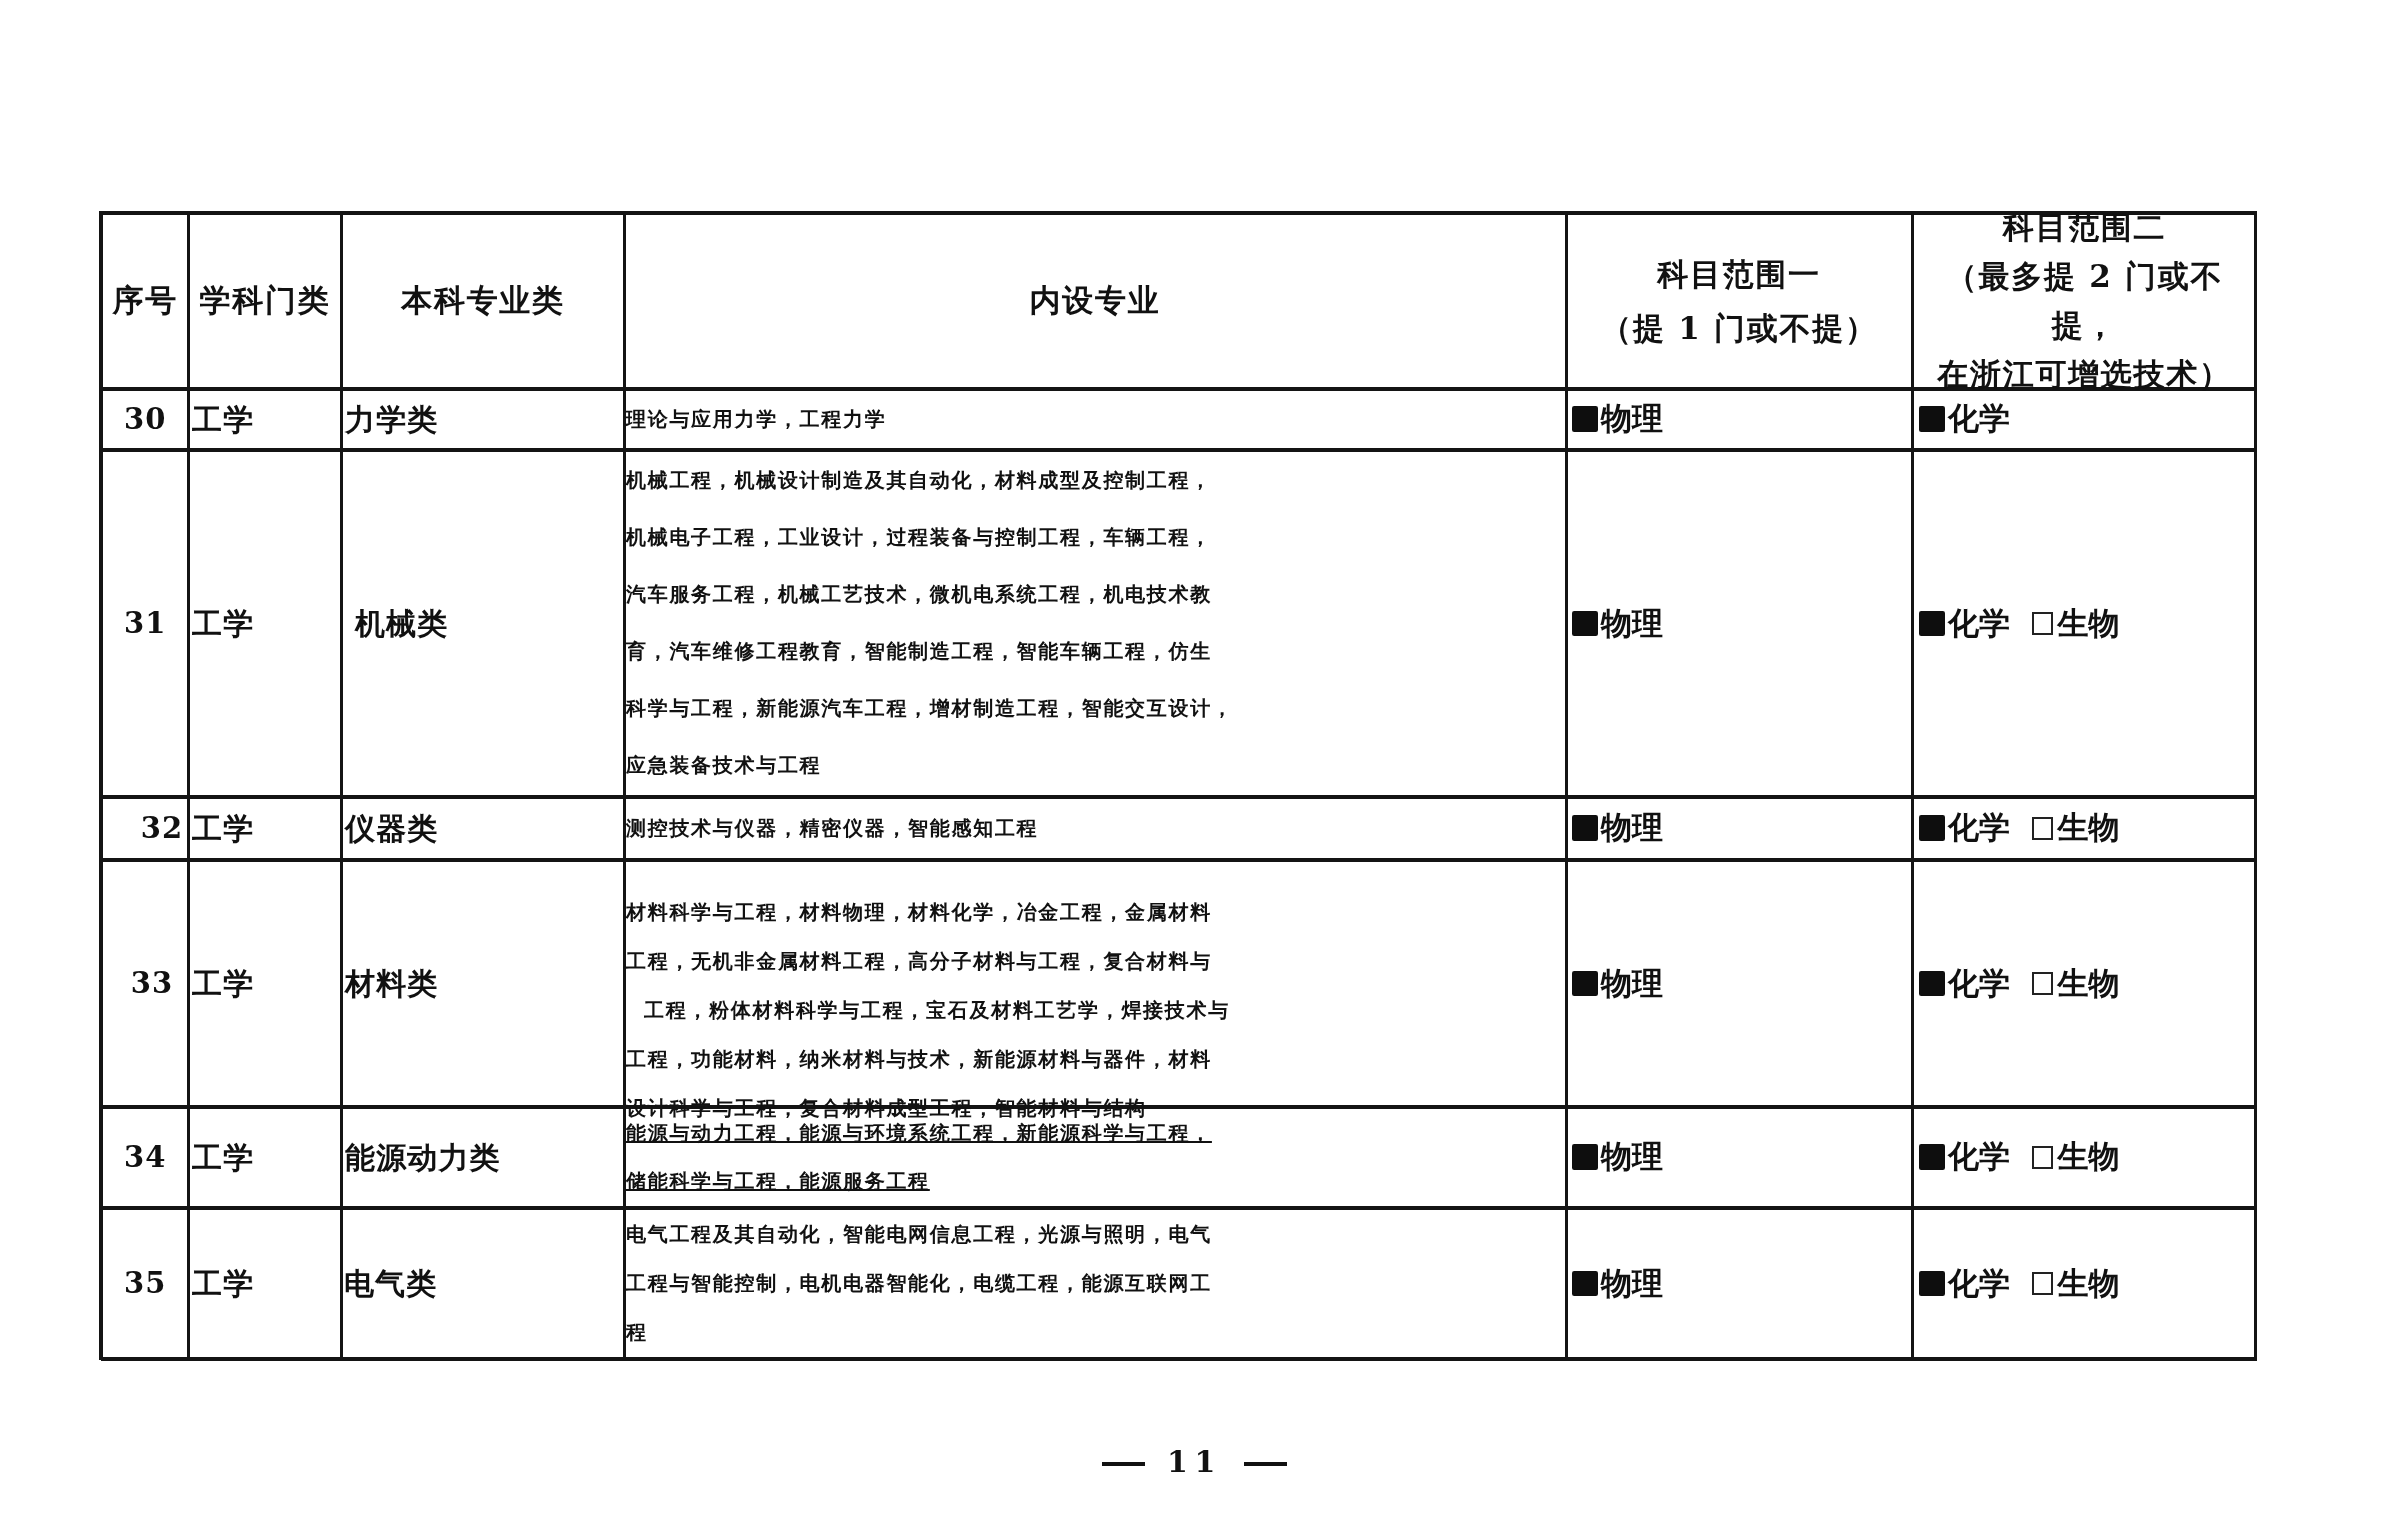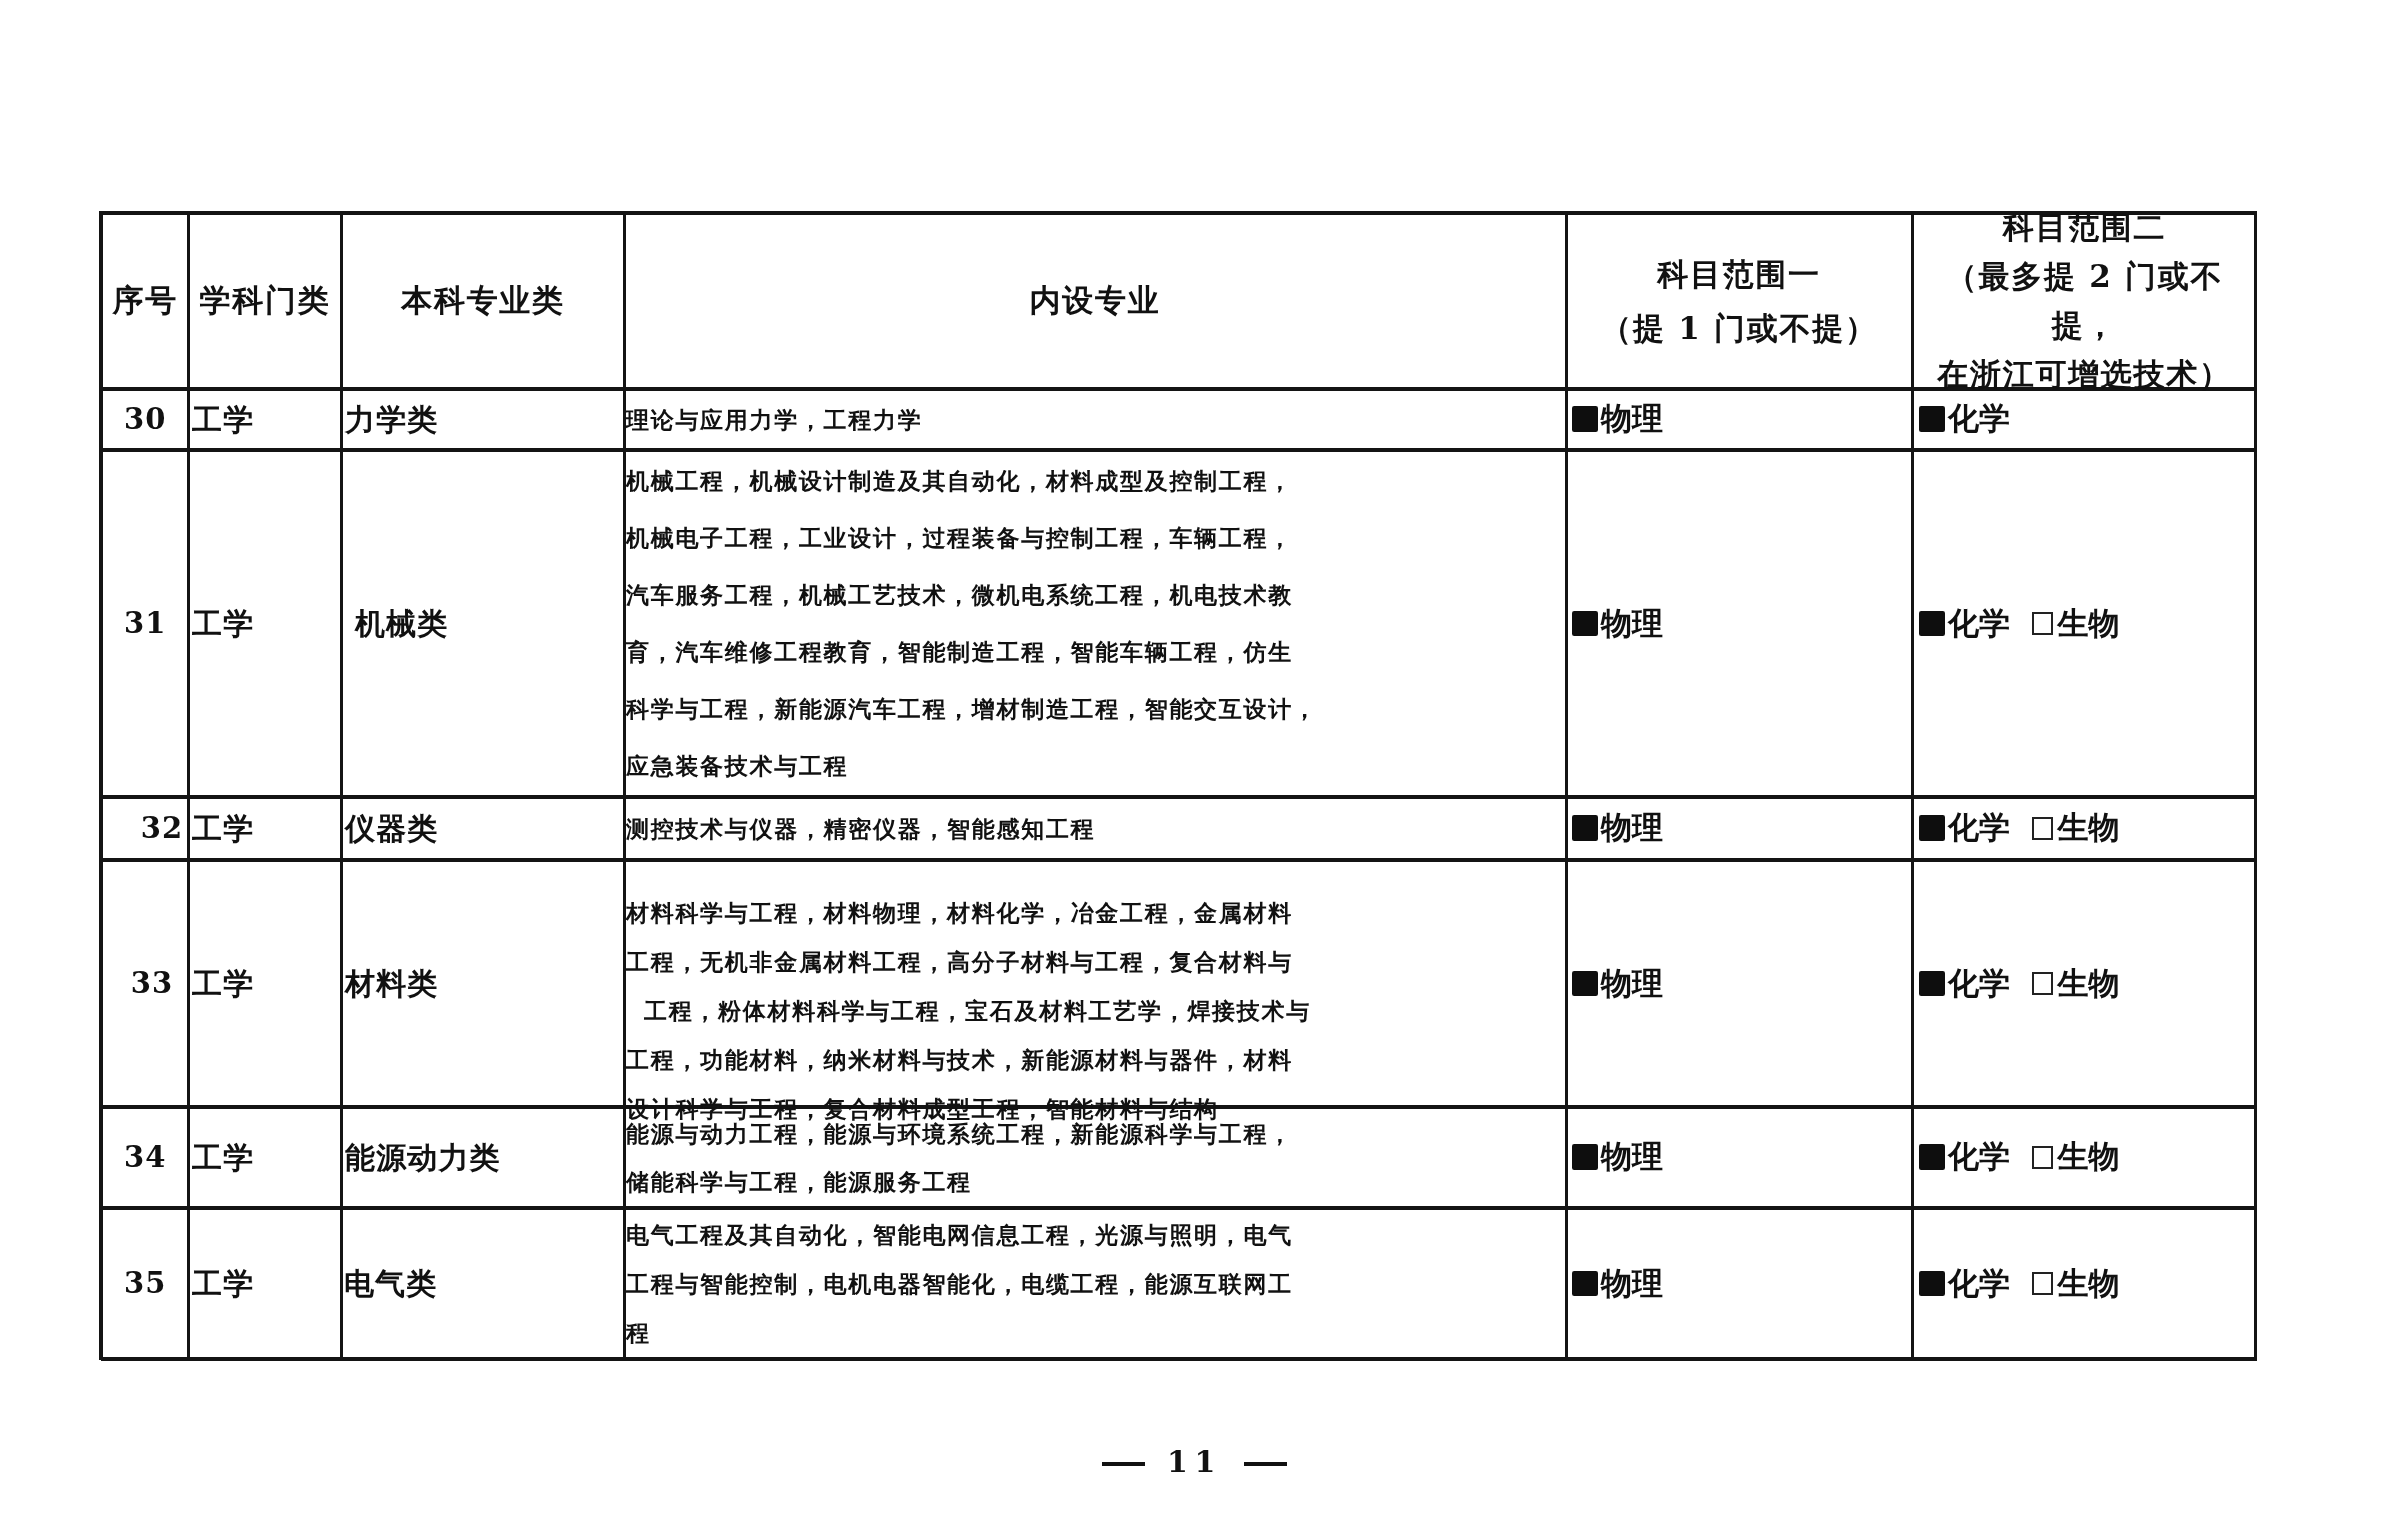--- a/index.html
+++ b/index.html
@@ -13,21 +13,21 @@
   .hline { height: 3.9px; }
   .vline { width: 3.3px; }
   .cell { position: absolute; display: flex; box-sizing: border-box; }
   .cell.center { justify-content: center; align-items: center; text-align: center; }
   .cell.left { justify-content: flex-start; align-items: center; text-align: left; }
   .cell.top-left { justify-content: flex-start; align-items: flex-start; text-align: left; }
   .txt { font-size: 30px; line-height: 35px; font-weight: 700; white-space: nowrap; letter-spacing: 1.1px; }
   .hdr { font-size: 31px; line-height: 35px; font-weight: 700; letter-spacing: 1.7px; }
   .num { font-family: "DejaVu Serif", serif; font-size: 29px; font-weight: 700; }
   .lines { display: flex; flex-direction: column; }
-  .lines .ln { font-size: 23px; line-height: 35px; height: 57px; display: flex; align-items: center; white-space: nowrap; font-weight: 700; letter-spacing: 1.7px; }
+  .lines .ln { font-size: 20px; line-height: 35px; height: 57px; display: flex; align-items: center; white-space: nowrap; font-weight: 700; letter-spacing: 1.7px; }
   .subj { display: flex; align-items: center; font-size: 31px; font-weight: 700; white-space: nowrap; }
   .box-filled { display: inline-block; width: 25.4px; height: 25.4px; background: #0e0e0e; border-radius: 2.2px; margin-right: 3.3px; }
   .box-empty { display: inline-block; width: 21px; height: 23px; border: 2.8px solid #222; box-sizing: border-box; margin: 0 4.4px 0 22px; }
   .pagenum { position: absolute; left: 0; width: 2389px; top: 1444px; text-align: center; font-size: 30px; font-weight: 700; font-family: "DejaVu Serif", serif; letter-spacing: 6.6px; }
   .pagenum .dash { display: inline-block; width: 43px; height: 3.3px; background: #111; vertical-align: middle; margin: 0 22px; }
 </style>
 </head>
 <body>
 
 <div class="page">
@@ -195,21 +195,21 @@
       </div>
       <div class="cell center" style="left: 2.2px; top: 896px; width: 84px; height: 96px;">
         <span class="txt num">34</span>
       </div>
       <div class="cell left" style="left: 90px; top: 896px; width: 148px; height: 96px; padding-left: 1.1px;">
         <span class="txt">工学</span>
       </div>
       <div class="cell left" style="left: 243px; top: 896px; width: 278px; height: 96px; padding-left: 1.1px;">
         <span class="txt">能源动力类</span>
       </div>
-      <div class="cell top-left" style="left: 525px; top: 896px; width: 938px; height: 96px; padding-left: 0px;">
+      <div class="cell top-left" style="left: 525px; top: 896px; width: 938px; height: 96px; padding-left: 0px; text-decoration: underline;">
         <div class="lines">
           <span class="ln" style="height: 48px;">能源与动力工程，能源与环境系统工程，新能源科学与工程，</span>
           <span class="ln" style="height: 48px;">储能科学与工程，能源服务工程</span>
         </div>
       </div>
       <div class="cell left" style="left: 1467px; top: 896px; width: 342px; height: 96px; padding-left: 4.4px;">
         <div class="subj">
           <span class="box-filled"></span>
           <span>物理</span>
         </div>

